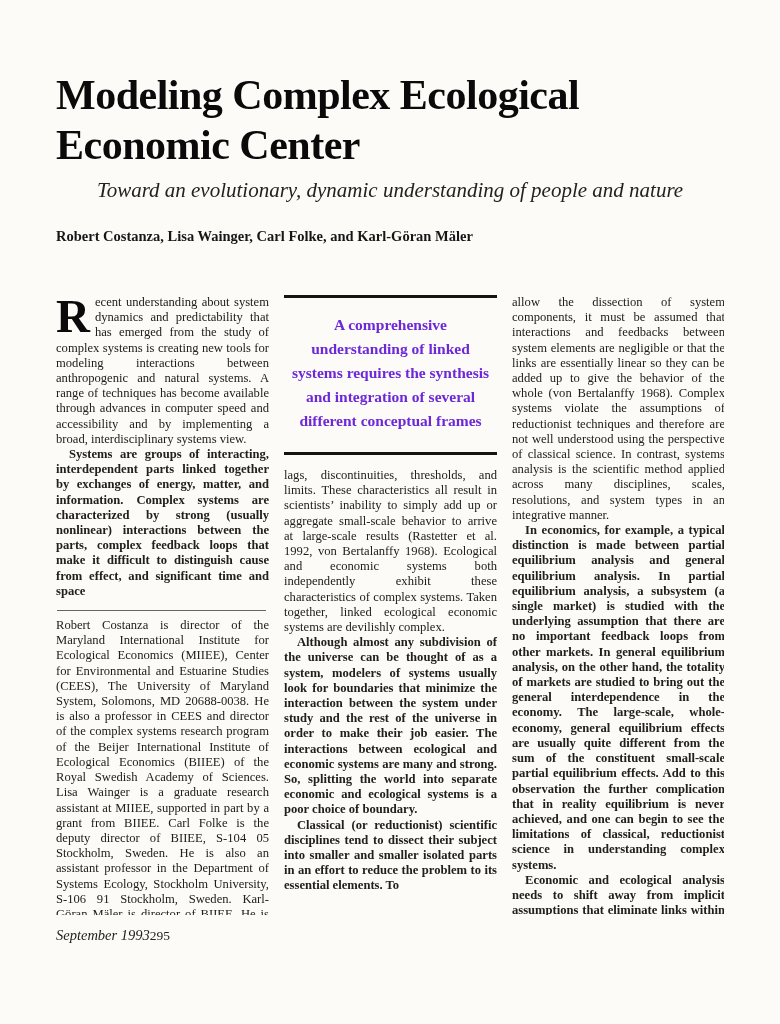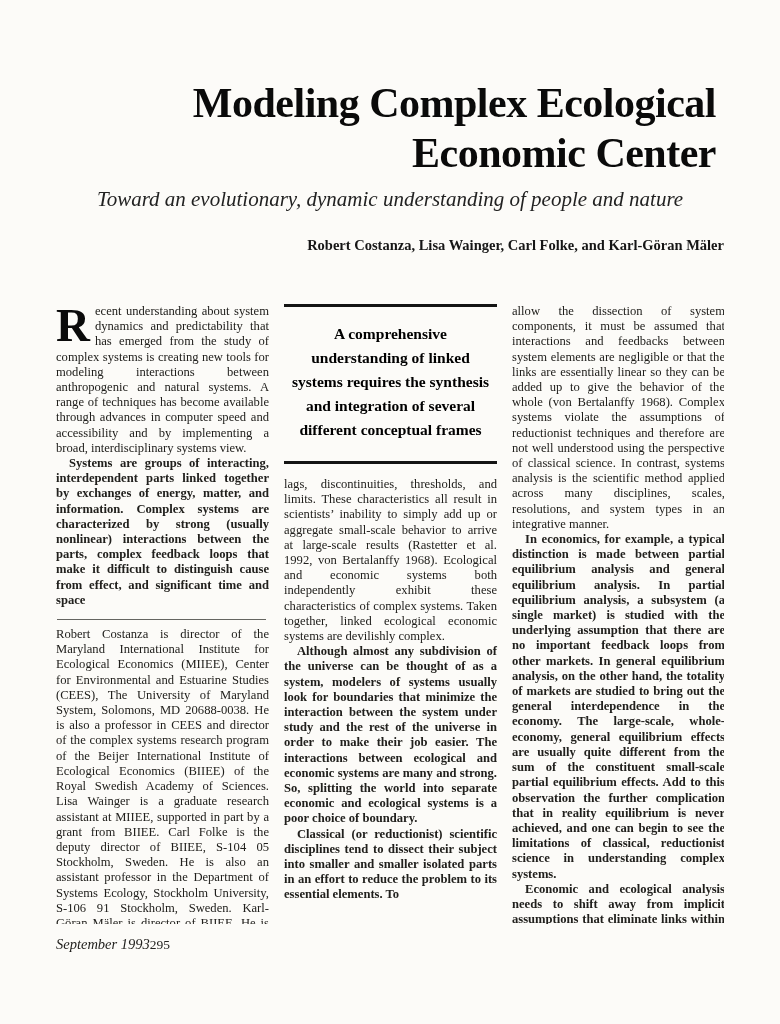--- a/index.html
+++ b/index.html
@@ -6,30 +6,30 @@
   body {
     width: 780px; height: 1024px;
     background: #fcfbf8;
     color: #1d1c1a;
     font-family: "Liberation Serif", "DejaVu Serif", serif;
     overflow: hidden;
   }
   .page { width: 780px; height: 1024px; box-sizing: border-box; padding: 70px 56px 0 56px; position: relative; }
 
   .title {
-    text-align: right; font-weight: bold; color: #0a0a0a;
+    text-align: left; font-weight: bold; color: #0a0a0a;
     font-size: 42px; line-height: 50px; letter-spacing: -0.5px;
-    margin: 8px;
+    margin: 0;
   }
   .subtitle {
     text-align: center; font-style: italic; color: #222;
     font-size: 21px; line-height: 27px; margin-top: 7px;
   }
   .authors {
-    text-align: right; font-weight: bold;
+    text-align: left; font-weight: bold;
     font-size: 14.5px; margin-top: 24px; color: #161616;
   }
 
   .columns {
     display: flex; gap: 15px; margin-top: 50px;
     height: 620px; overflow: hidden;
   }
   .col { flex: 0 0 213px; width: 213px; }
 
   .body-text p {
@@ -47,21 +47,21 @@
     margin: 11px 3px 7px 1px; opacity: 0.85;
   }
   .author-note {
     font-size: 11.8px; line-height: 14.55px;
     text-align: justify; color: #24231f; margin: 0;
   }
 
   .quote-box {
     border-top: 3.5px solid #141414; border-bottom: 3.5px solid #141414;
     padding: 15px 6px 19px 6px; margin: 0 0 13px 0;
-    text-align: center; font-weight: bold; color: #000000;
+    text-align: center; font-weight: bold; color: #6d28d9;
     font-size: 15.5px; line-height: 24px;
   }
 
   .footer {
     display: flex; align-items: baseline;
     margin-top: 12px;
   }
   .issue-date { font-style: italic; font-size: 14.5px; color: #22211e; }
   .page-number { font-size: 13.5px; color: #22211e; }
 </style>

